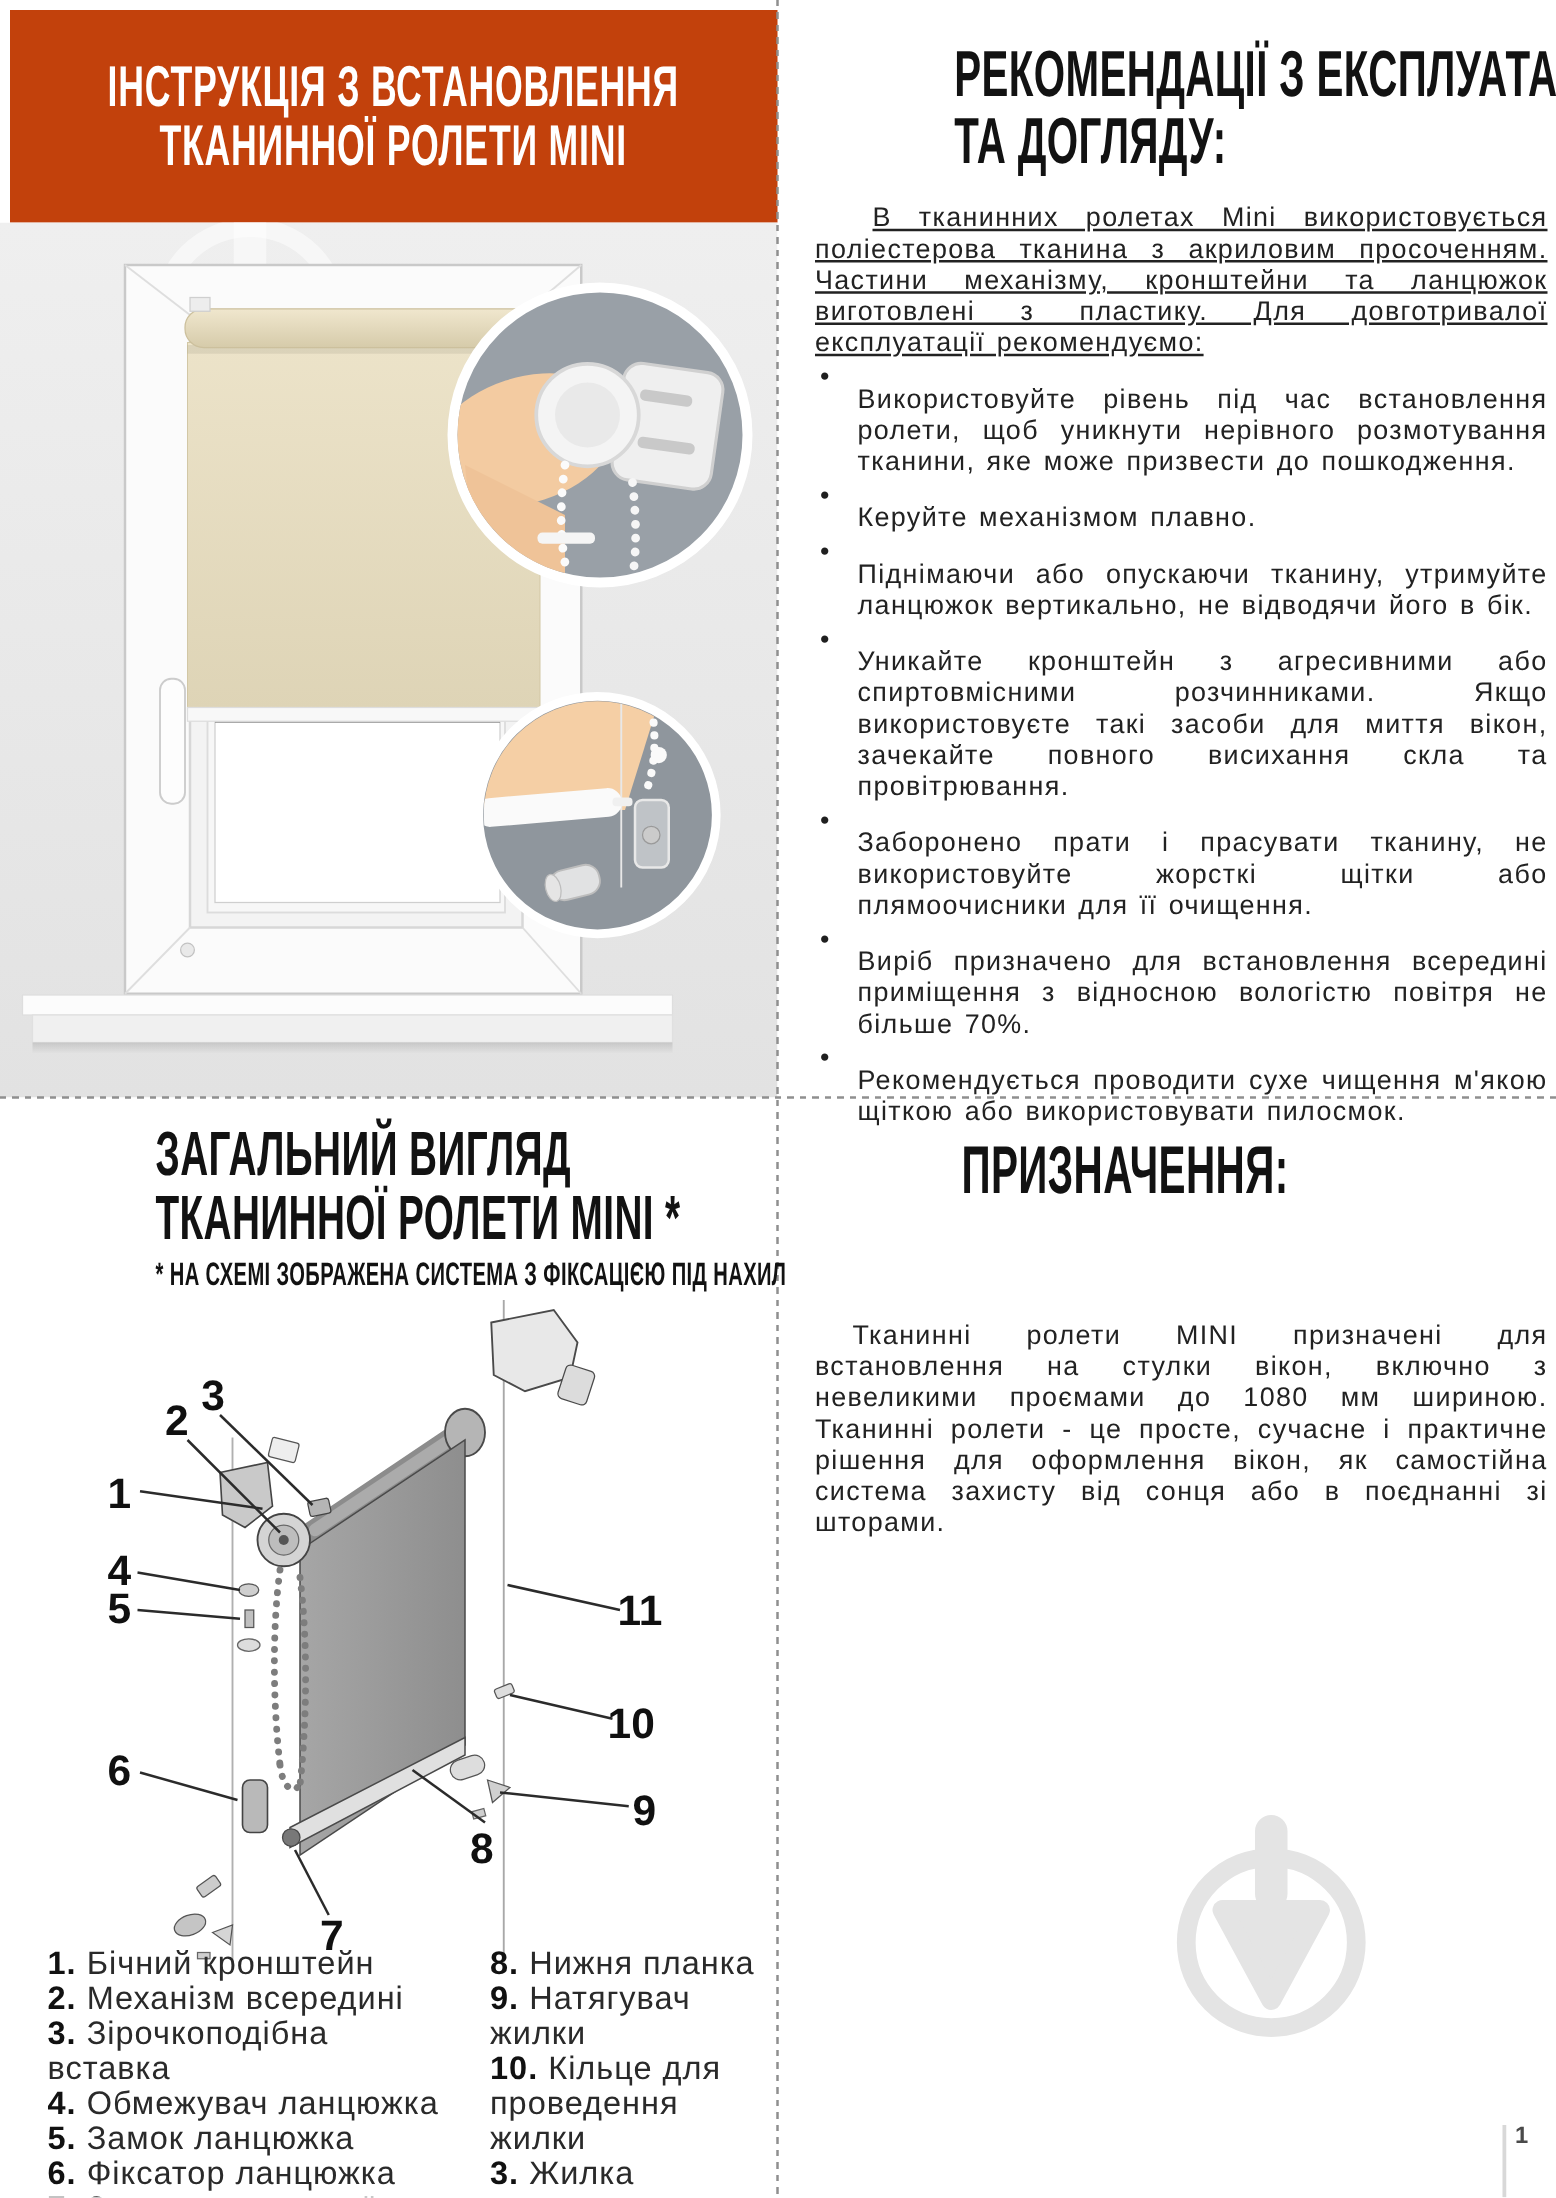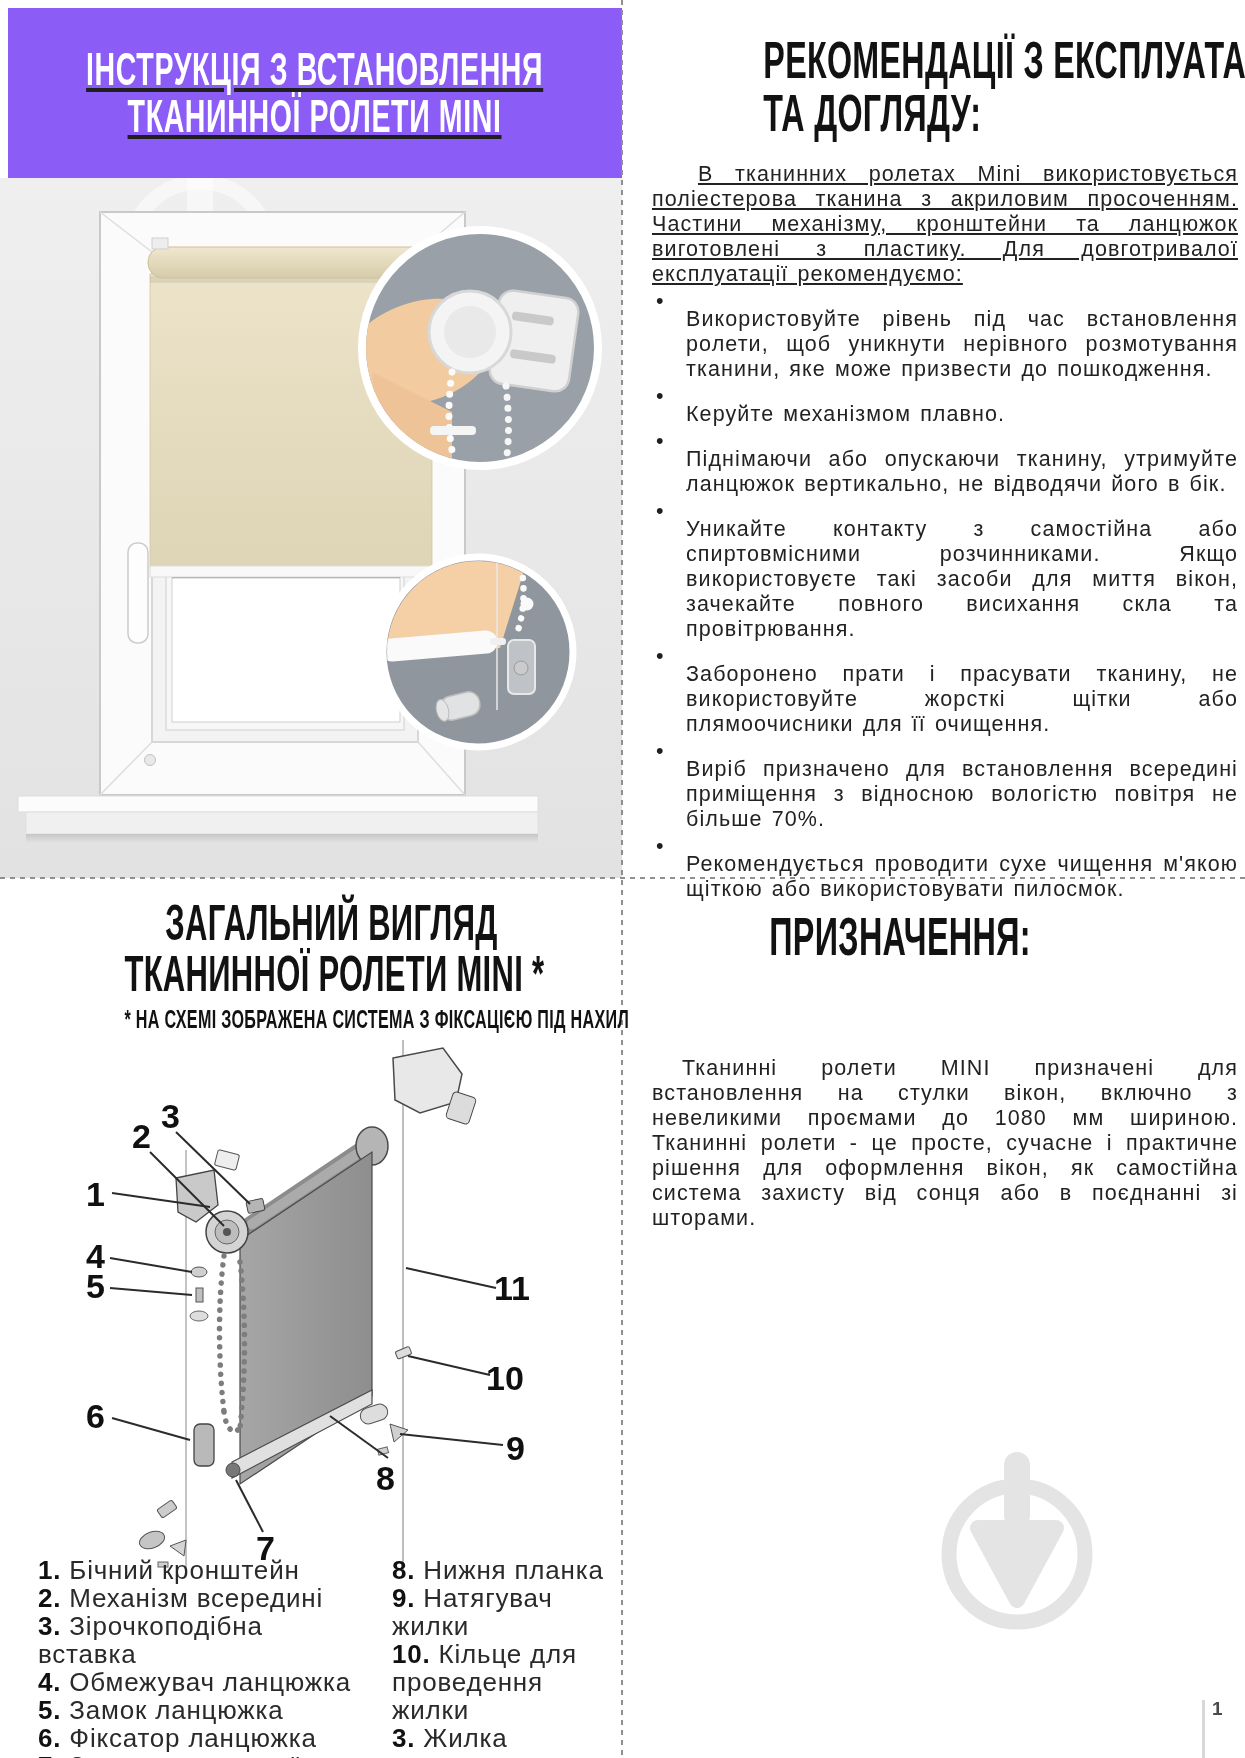--- a/index.html
+++ b/index.html
@@ -6,39 +6,39 @@
   #page{
     position:relative;width:1245px;height:1758px;background:#ffffff;overflow:hidden;
     font-family:"Liberation Sans", sans-serif;color:#1f1f1f;
   }
   
   .vdash{position:absolute;left:621px;top:0;width:2px;height:1758px;
     background:repeating-linear-gradient(180deg,#8f8f8f 0 5px,transparent 5px 10px);}
   .hdash{position:absolute;left:0;top:877px;width:1245px;height:2px;
     background:repeating-linear-gradient(90deg,#8f8f8f 0 5px,transparent 5px 10px);}
   
-  .hdr{position:absolute;left:8px;top:8px;width:614px;height:170px;background:#8b5cf6;
-    display:flex;flex-direction:column;justify-content:center;align-items:center;text-decoration:underline;}
+  .hdr{position:absolute;left:8px;top:8px;width:614px;height:170px;background:#c2410c;
+    display:flex;flex-direction:column;justify-content:center;align-items:center;}
   .hdr .cond{display:block;transform:scaleX(0.62);transform-origin:50% 50%;white-space:nowrap;
     color:#ffffff;font-weight:bold;font-size:46px;line-height:47px;letter-spacing:1px;}
   
   .condh{display:block;transform:scaleX(0.62);transform-origin:50% 50%;white-space:nowrap;
     color:#121212;font-weight:bold;letter-spacing:0.5px;}
   
   .photo{position:absolute;left:0;top:178px;width:622px;height:700px;}
   
   .sec-reco{position:absolute;left:652px;top:34px;width:586px;}
   .sec-reco .condh{font-size:52px;line-height:53px;}
   .bodytxt{font-size:21.5px;line-height:25px;text-align:justify;letter-spacing:1.1px;word-spacing:2px;color:#222;margin-top:18px;}
   .intro{margin-top:22px;text-indent:46px;text-decoration:underline;}
   .blist{margin-top:2px;}
   .brow{display:grid;grid-template-columns:34px 1fr;margin-top:2px;}
   .brow .dot{font-size:21.5px;line-height:25px;padding-left:4px;}
   
-  .sec-ovh{position:absolute;left:10px;top:898px;width:602px;text-align:right;}
+  .sec-ovh{position:absolute;left:10px;top:898px;width:602px;text-align:left;}
   .sec-ovh .l1,.sec-ovh .l2{font-size:50px;line-height:51px;}
   .sec-ovh .sub{font-size:26px;line-height:30px;margin-top:4px;}
   
   .diagram{position:absolute;left:20px;top:1035px;width:560px;height:540px;}
   
   .legend{position:absolute;font-size:26px;line-height:28px;letter-spacing:0.8px;color:#2a2a2a;}
   .leg-l{left:38px;top:1556px;width:330px;}
   .leg-r{left:392px;top:1556px;width:230px;}
   .legend b{color:#111;}
   
@@ -179,21 +179,21 @@
       <div class="brow">
           <span class="dot">•</span>
           <span class="bodytxt">Керуйте механізмом плавно.</span>
         </div>
       <div class="brow">
           <span class="dot">•</span>
           <span class="bodytxt">Піднімаючи або опускаючи тканину, утримуйте ланцюжок вертикально, не відводячи його в бік.</span>
         </div>
       <div class="brow">
           <span class="dot">•</span>
-          <span class="bodytxt">Уникайте контакту з самостійна або спиртовмісними розчинниками. Якщо використовуєте такі засоби для миття вікон, зачекайте повного висихання скла та провітрювання.</span>
+          <span class="bodytxt">Уникайте кронштейн з агресивними або спиртовмісними розчинниками. Якщо використовуєте такі засоби для миття вікон, зачекайте повного висихання скла та провітрювання.</span>
         </div>
       <div class="brow">
           <span class="dot">•</span>
           <span class="bodytxt">Заборонено прати і прасувати тканину, не використовуйте жорсткі щітки або плямоочисники для її очищення.</span>
         </div>
       <div class="brow">
           <span class="dot">•</span>
           <span class="bodytxt">Виріб призначено для встановлення всередині приміщення з відносною вологістю повітря не більше 70%.</span>
         </div>
       <div class="brow">

